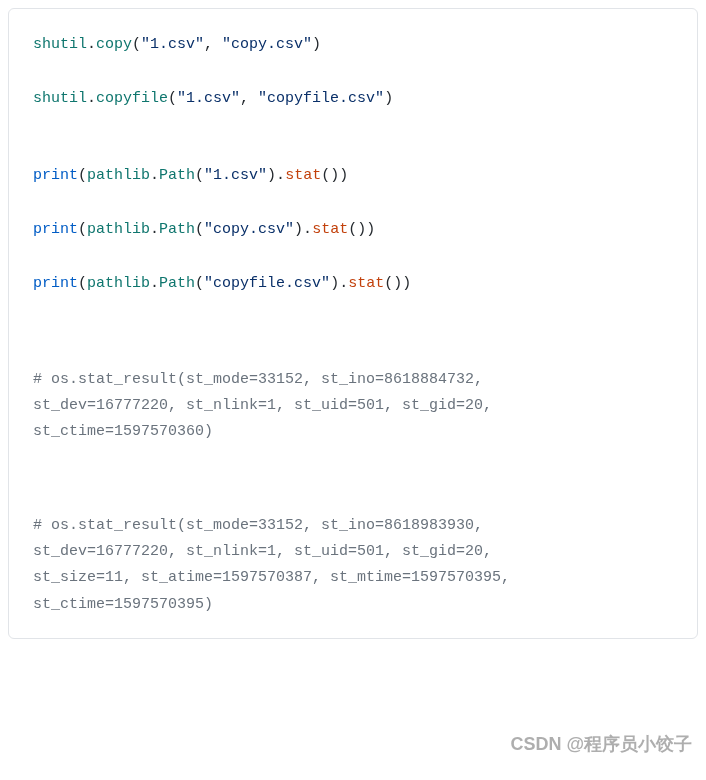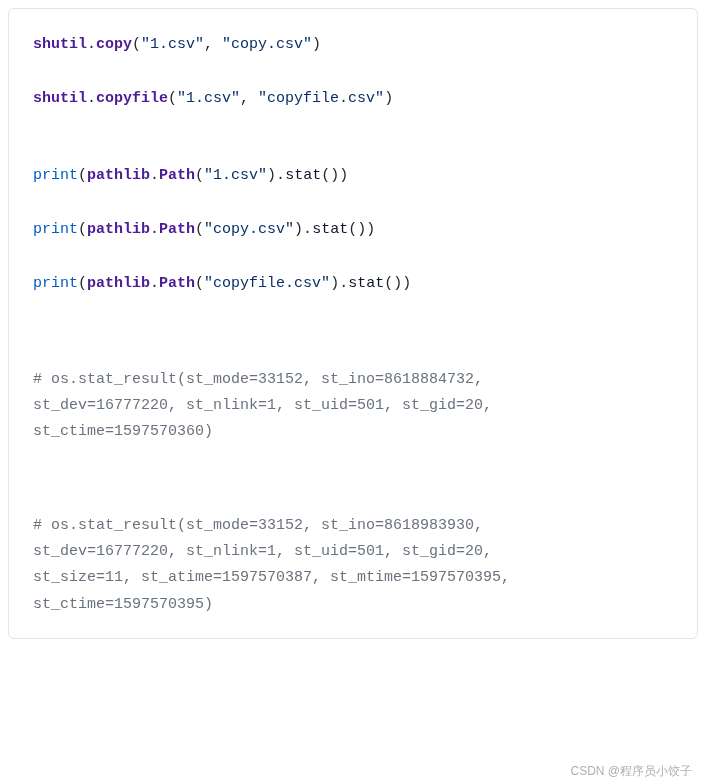--- a/index.html
+++ b/index.html
@@ -20,39 +20,40 @@
       padding: 20px 24px;
       margin: 8px;
       background: #ffffff;
       font-size: 15px;
       line-height: 2.1;
     }
     .line {
       white-space: pre-wrap;
       word-break: break-word;
     }
-    .ident { color: #4c1d95; font-weight: bold; }
+    .ident { color: #0f766e; }
     .punct { color: #24292e; }
     .string { color: #0a3069; }
-    .method { color: #0f172a; }
+    .method { color: #c2410c; }
     .builtin { color: #005cc5; text-align: center; }
     .comment { color: #6a737d; }
     .blank-line { height: 1.5em; }
     .blank-line-big { height: 3em; }
     .comment-block {
       line-height: 1.75;
       color: #6a737d;
     }
     .watermark {
       position: absolute;
-      bottom: 0;
+      bottom: 24px;
       right: 14px;
       font-family: -apple-system, BlinkMacSystemFont, "Segoe UI", Helvetica, Arial, sans-serif;
-      font-size: 12px;
+      font-size: 18px;
       color: rgba(120, 120, 120, 0.6);
+      font-weight: bold;
     }
   </style>
 </head>
 <body>
 
 <div class="code-block">
   <div class="line"><span class="ident">shutil</span><span class="punct">.</span><span class="ident">copy</span><span class="punct">(</span><span class="string">"1.csv"</span><span class="punct">, </span><span class="string">"copy.csv"</span><span class="punct">)</span></div>
   <div class="blank-line"></div>
   <div class="line"><span class="ident">shutil</span><span class="punct">.</span><span class="ident">copyfile</span><span class="punct">(</span><span class="string">"1.csv"</span><span class="punct">, </span><span class="string">"copyfile.csv"</span><span class="punct">)</span></div>
   <div class="blank-line-big"></div>

